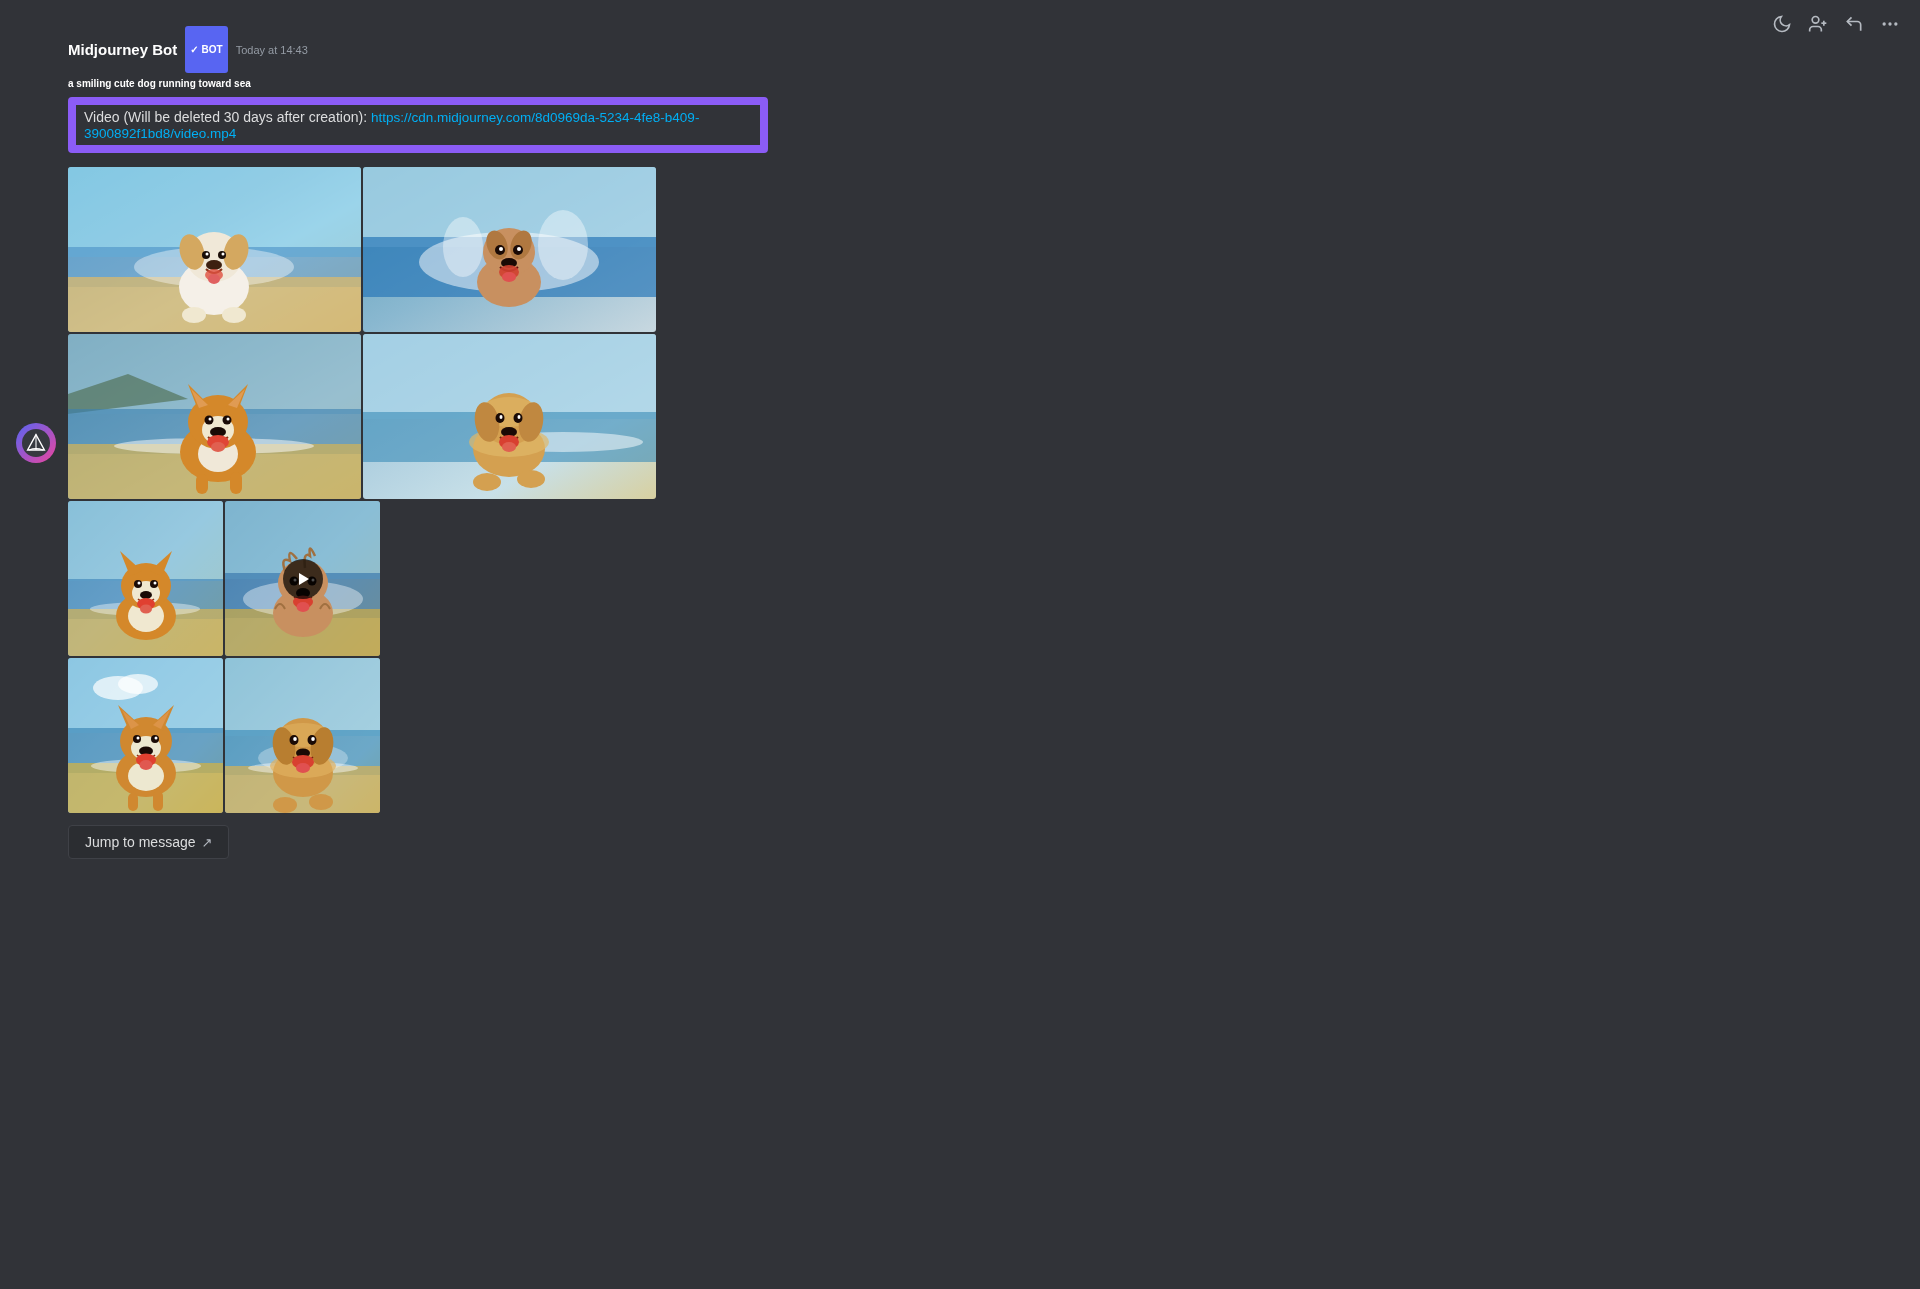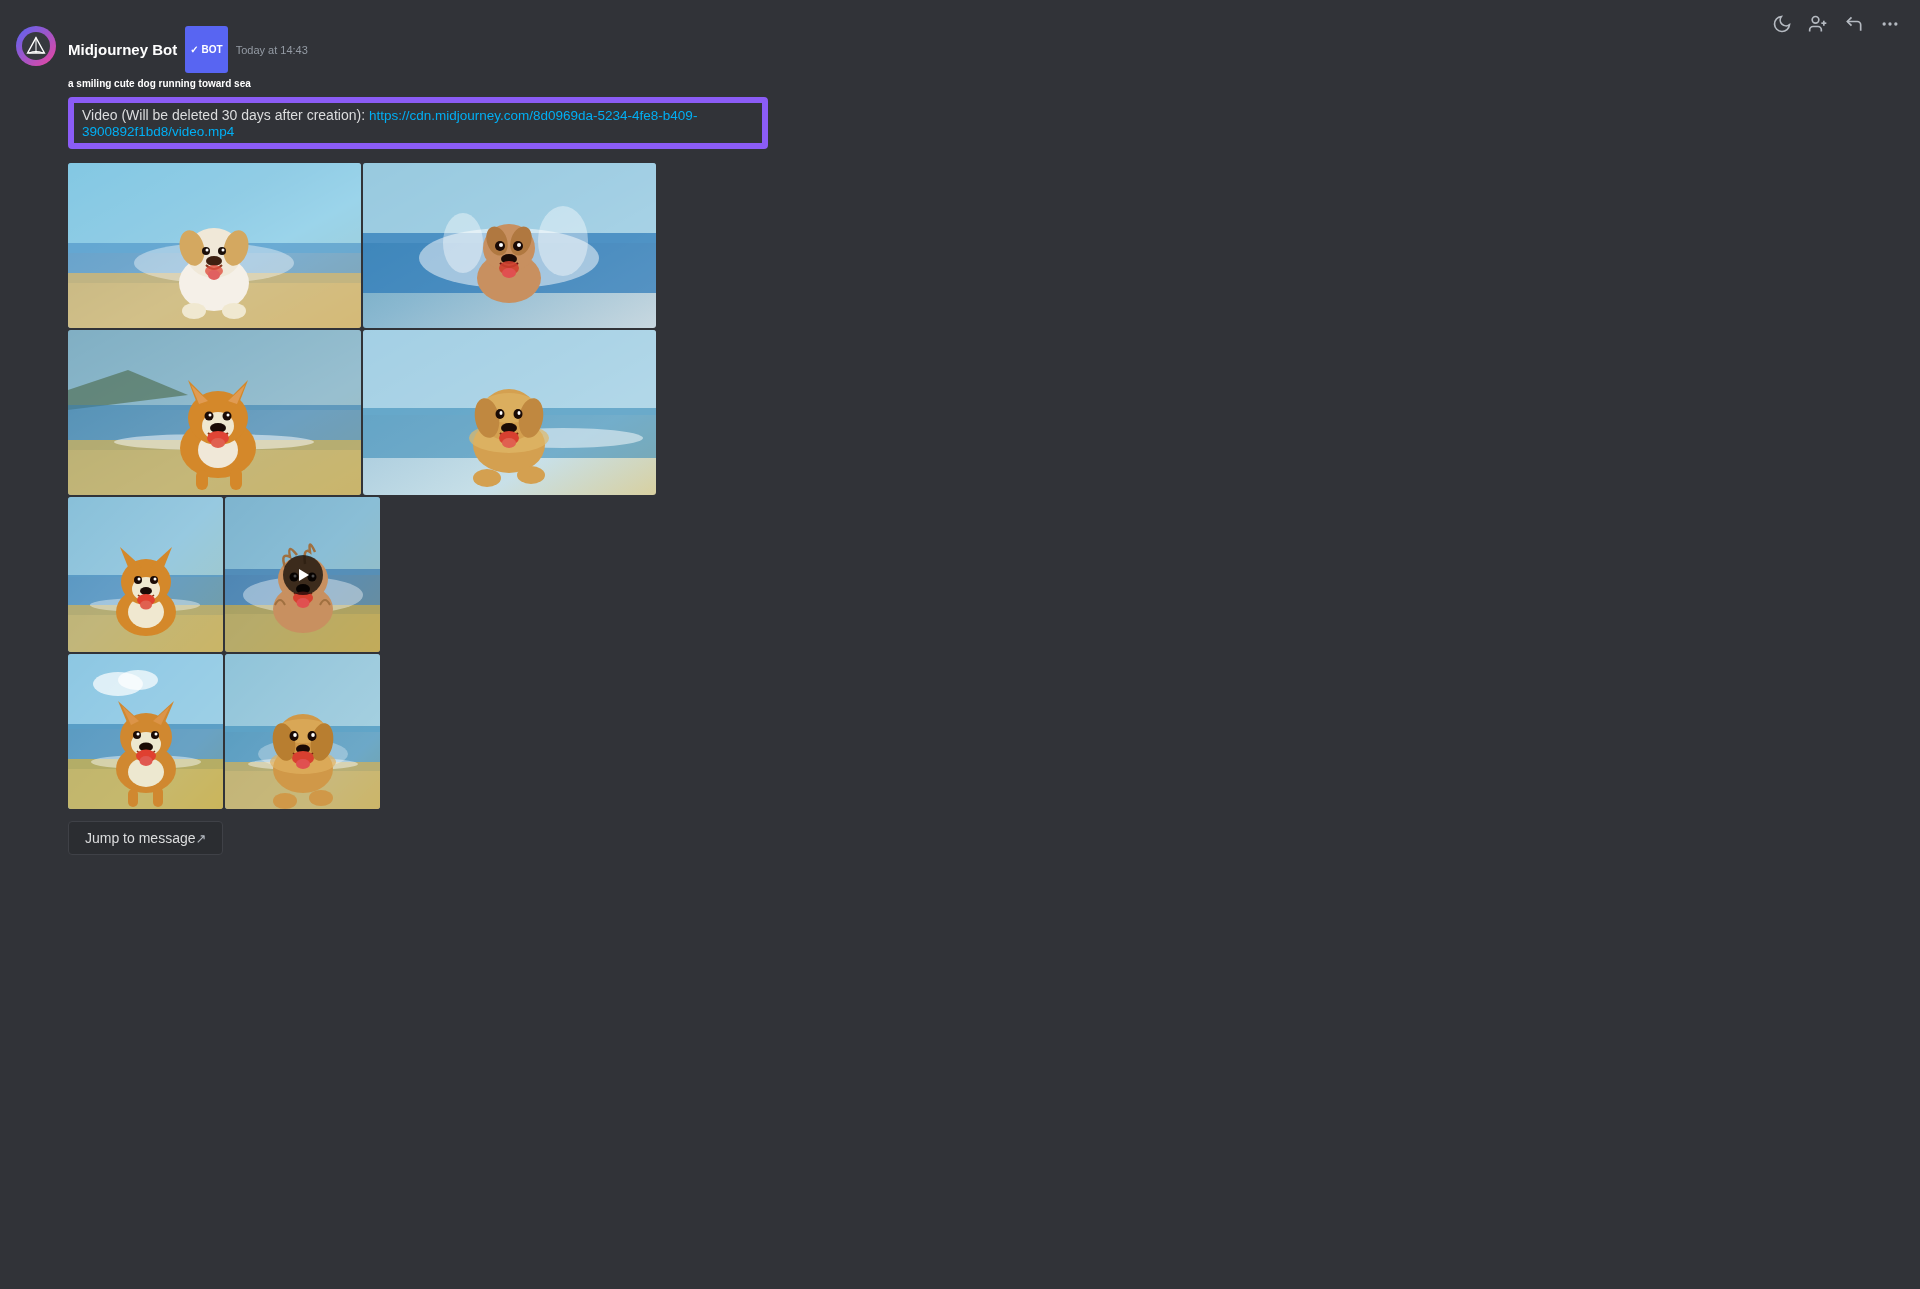--- a/index.html
+++ b/index.html
@@ -41,21 +41,21 @@
     .message-container {
       display: flex;
       flex-direction: column;
       padding: 16px 16px 16px 16px;
       max-width: 900px;
       margin-top: 10px;
     }
 
     .message-header {
       display: flex;
-      align-items: flex-start;
+      align-items: center;
       gap: 12px;
       margin-bottom: 4px;
     }
 
     .avatar {
       width: 40px;
       height: 40px;
       border-radius: 50%;
       background: linear-gradient(135deg, #5865f2, #eb459e);
       display: flex;
@@ -124,21 +124,21 @@
     .message-text .label {
       color: #949ba4;
       font-weight: 400;
     }
 
     .message-text .value {
       color: #dcddde;
     }
 
     .video-link-box {
-      border: 6px solid #8b5cf6;
+      border: 8px solid #8b5cf6;
       border-radius: 4px;
       padding: 4px 8px;
       margin: 6px 0;
       display: inline-block;
       max-width: 700px;
     }
 
     .video-link-box .link-text {
       color: #00aff4;
       text-decoration: none;
@@ -179,20 +179,21 @@
     .img-placeholder {
       border-radius: 3px;
       overflow: hidden;
       position: relative;
     }
 
     .jump-to-message {
       margin-top: 12px;
       display: inline-flex;
       align-items: center;
+      gap: 6px;
       background-color: #2b2d31;
       border: 1px solid #3f4147;
       border-radius: 4px;
       padding: 8px 16px;
       color: #dcddde;
       font-size: 14px;
       cursor: pointer;
       font-weight: 500;
     }
 

